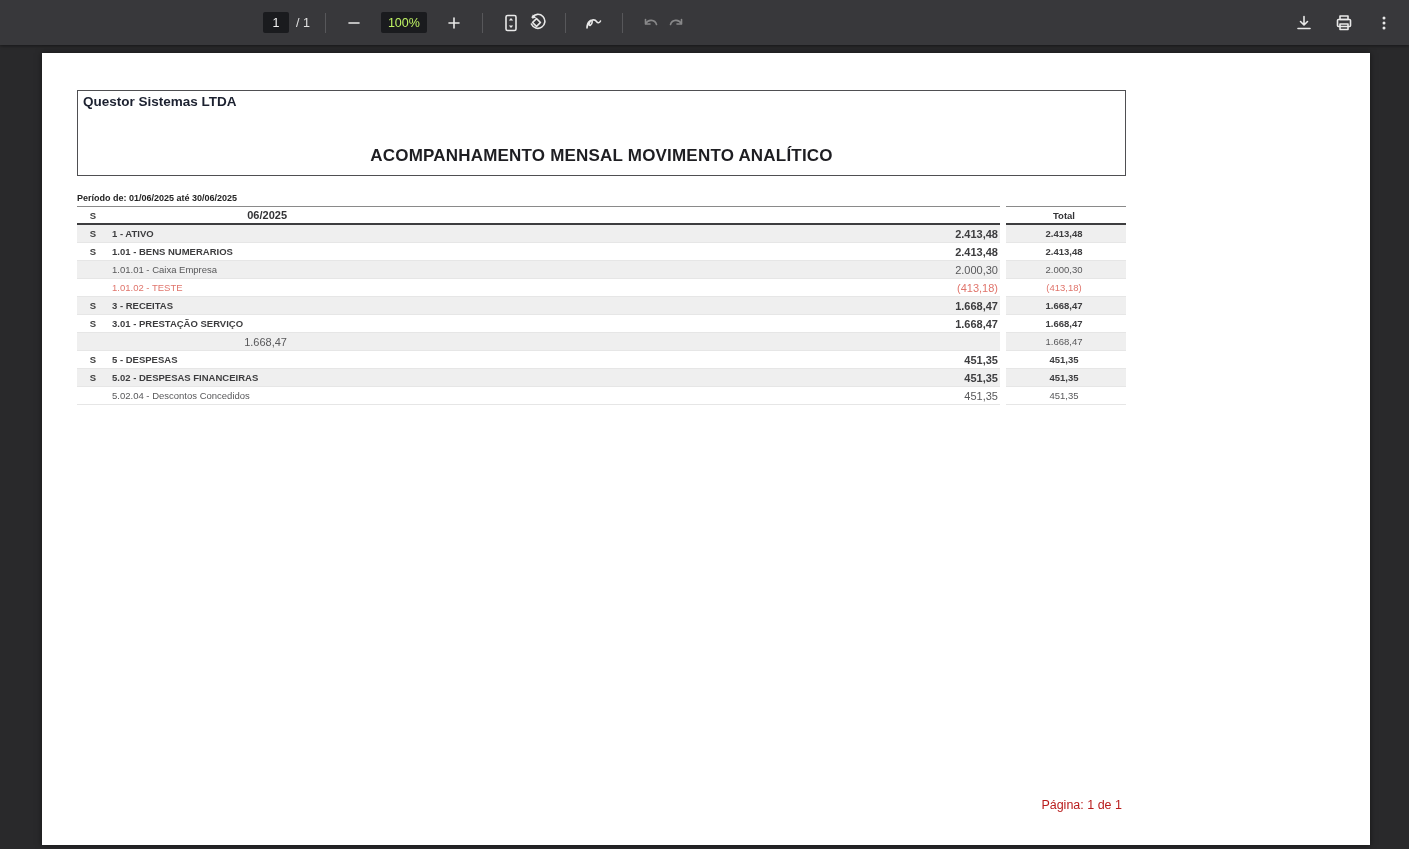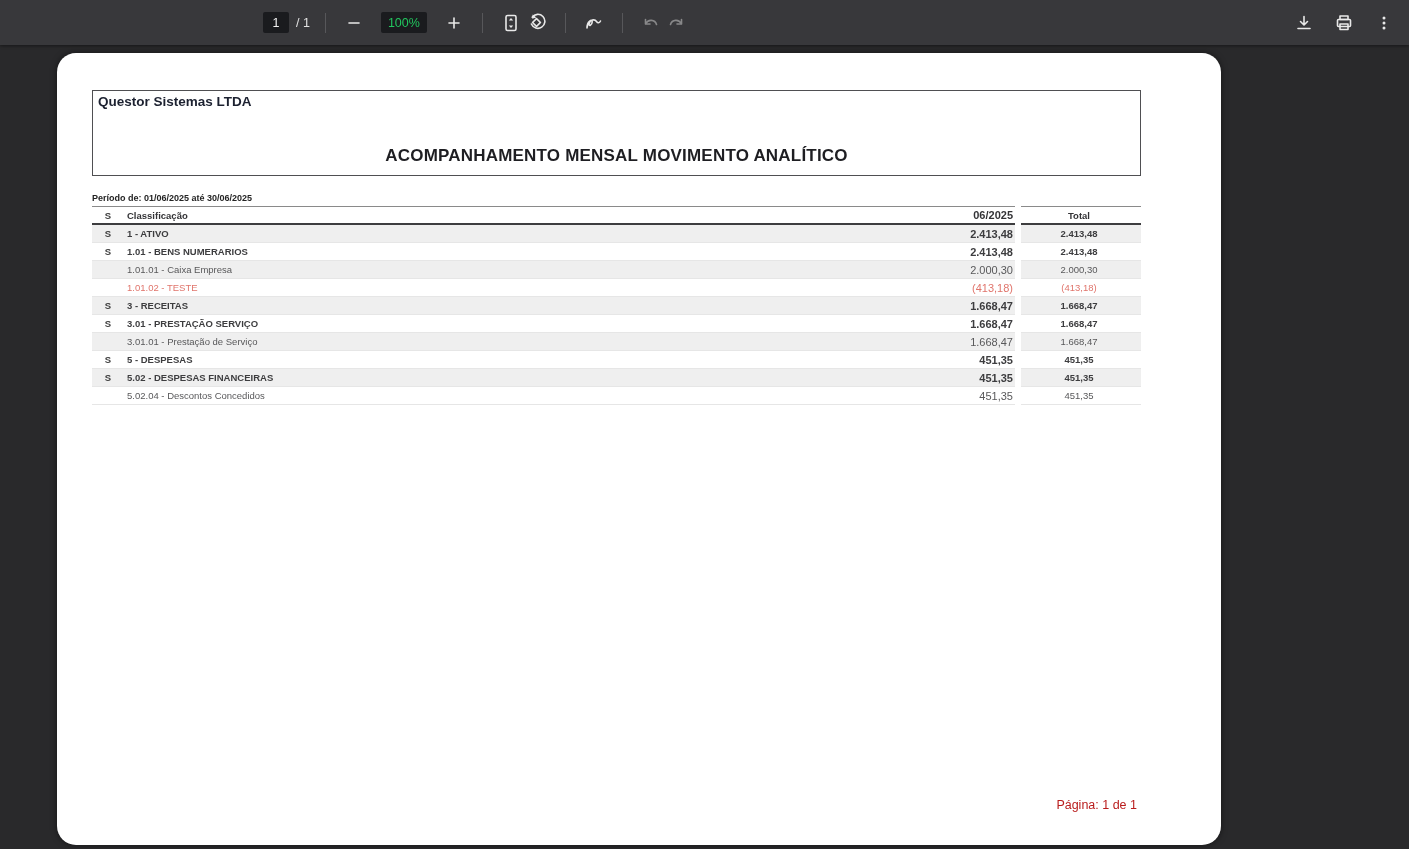--- a/index.html
+++ b/index.html
@@ -6,29 +6,29 @@
   html,body { width:1409px; height:849px; overflow:hidden; }
   body { background:#29292b; font-family:"Liberation Sans", sans-serif; position:relative; }
 
   
   .toolbar { position:absolute; left:0; top:0; width:1409px; height:45px; background:#38383b; box-shadow:0 1px 3px rgba(0,0,0,.45); z-index:5; }
   .tb-center { position:absolute; left:263px; top:0; height:45px; display:flex; align-items:center; }
   .tb-right  { position:absolute; right:8px;  top:0; height:45px; display:flex; align-items:center; gap:14px; padding-right:4px; }
   .tb-sep { width:1px; height:20px; background:#57575a; margin:0 15px; }
   .page-input { width:26px; height:21px; background:#1a1b1e; border:none; color:#f1f1f1; text-align:center; font-size:12.5px; font-family:"Liberation Sans",sans-serif; border-radius:2px; }
   .page-total { color:#e2e2e2; font-size:12.5px; margin-left:7px; white-space:pre; }
-  .zoom-box { min-width:46px; height:21px; background:#1a1b1e; color:#22c55e; font-size:12.5px; display:flex; align-items:center; justify-content:center; border-radius:2px; margin:0 14px; }
+  .zoom-box { min-width:46px; height:21px; background:#1a1b1e; color:#bef264; font-size:12.5px; display:flex; align-items:center; justify-content:center; border-radius:2px; margin:0 14px; }
   .tb-btn { width:26px; height:26px; display:flex; align-items:center; justify-content:center; border-radius:50%; cursor:pointer; }
   .tb-btn svg { display:block; }
   .tb-btn.disabled { opacity:.45; cursor:default; }
   .icon-stroke { stroke:#e9e9e9; fill:none; stroke-width:1.6; stroke-linecap:round; stroke-linejoin:round; }
   .icon-fill { fill:#e9e9e9; }
 
   
-  .page { position:absolute; left:57px; top:53px; width:1164px; height:792px; background:#ffffff; box-shadow:0 0 6px rgba(0,0,0,.5);border-radius:19px; }
+  .page { position:absolute; left:42px; top:53px; width:1328px; height:792px; background:#ffffff; box-shadow:0 0 6px rgba(0,0,0,.5); }
 
   .header-box { position:absolute; left:35px; top:37px; width:1049px; height:86px; border:1px solid #4f4f52; }
   .company { position:absolute; left:5px; top:3px; font-size:13.5px; font-weight:700; color:#1c2130; }
   .doc-title { position:absolute; left:0; bottom:9px; width:100%; text-align:center; font-size:17px; font-weight:700; color:#1e1e22; letter-spacing:.2px; }
 
   .period { position:absolute; left:35px; top:140px; width:921px; text-align:left; font-size:9px; font-weight:700; color:#242424; }
 
   .rtable { position:absolute; left:35px; top:153px; width:1049px; }
   .trow, .thead { display:flex; width:1049px; }
   .seg1 { width:923px; display:flex; align-items:center; }
@@ -135,21 +135,20 @@
     <div class="company">Questor Sistemas LTDA</div>
     <div class="doc-title">ACOMPANHAMENTO MENSAL MOVIMENTO ANALÍTICO</div>
   </div>
 
   <div class="period">Período de: 01/06/2025 até 30/06/2025</div>
 
   <div class="rtable">
     <div class="thead">
       <div class="seg1">
         <span class="cell-s">S</span>
-        <span class="cell-label">Classificação</span>
         <span class="cell-val">06/2025</span>
       </div>
       <div class="seg2">
         <span class="cell-total">Total</span>
       </div>
     </div>
     <div id="rows-host">
         <div class="trow bold shaded">
     <div class="seg1">
       <span class="cell-s">S</span>
@@ -206,21 +205,20 @@
       <span class="cell-label">3.01 - PRESTAÇÃO SERVIÇO</span>
       <span class="cell-val">1.668,47</span>
     </div>
     <div class="seg2">
       <span class="cell-total">1.668,47</span>
     </div>
   </div>
         <div class="trow shaded">
     <div class="seg1">
       <span class="cell-s"></span>
-      <span class="cell-label">3.01.01 - Prestação de Serviço</span>
       <span class="cell-val">1.668,47</span>
     </div>
     <div class="seg2">
       <span class="cell-total">1.668,47</span>
     </div>
   </div>
         <div class="trow bold">
     <div class="seg1">
       <span class="cell-s">S</span>
       <span class="cell-label">5 - DESPESAS</span>

